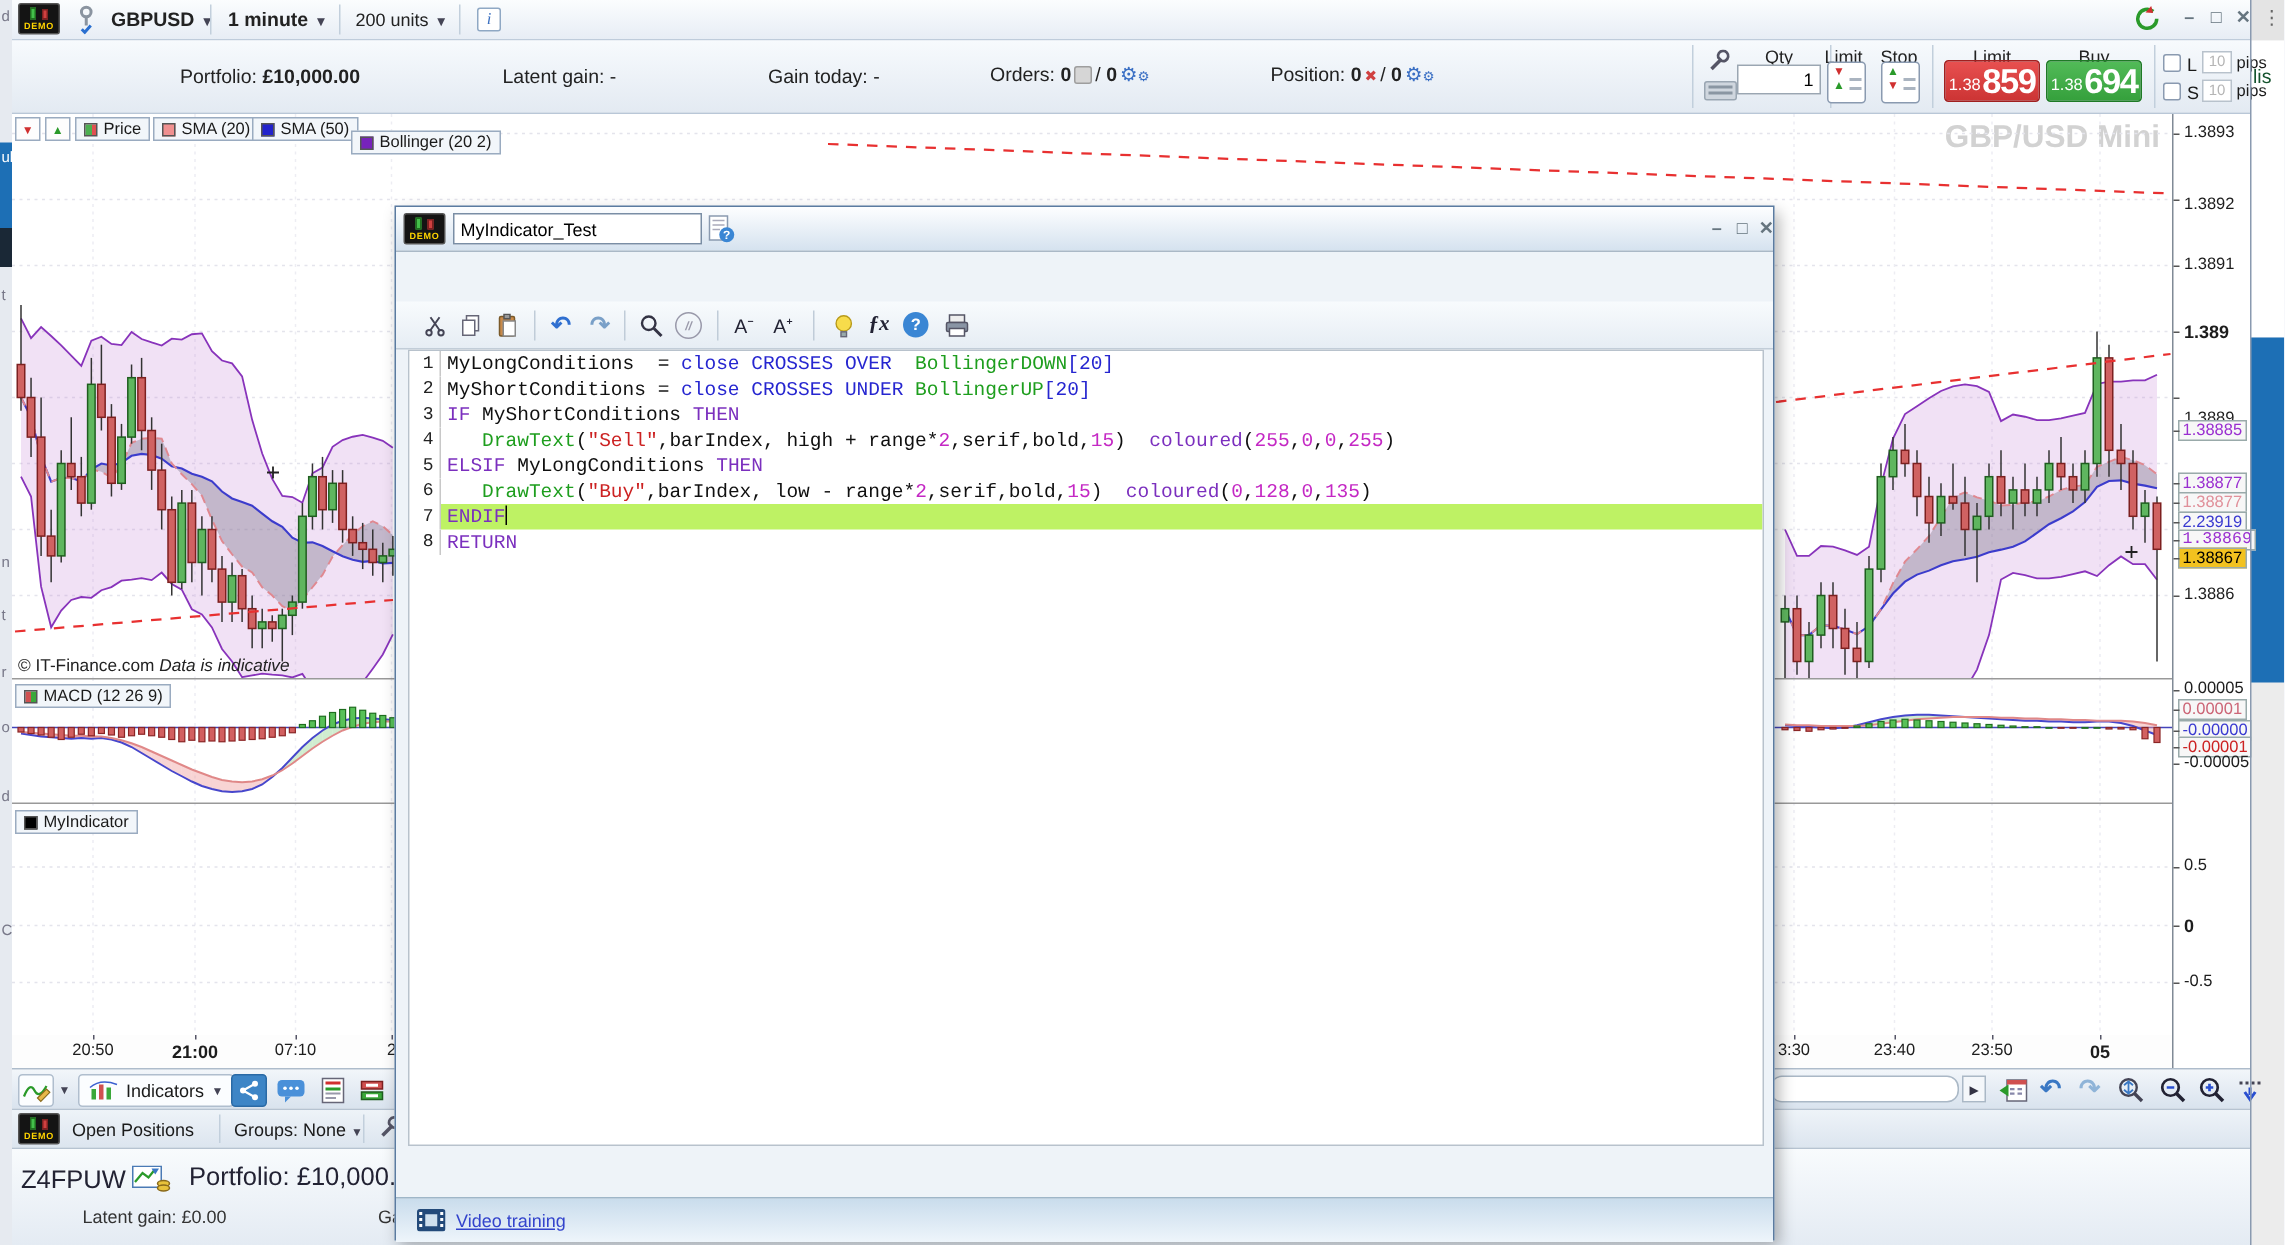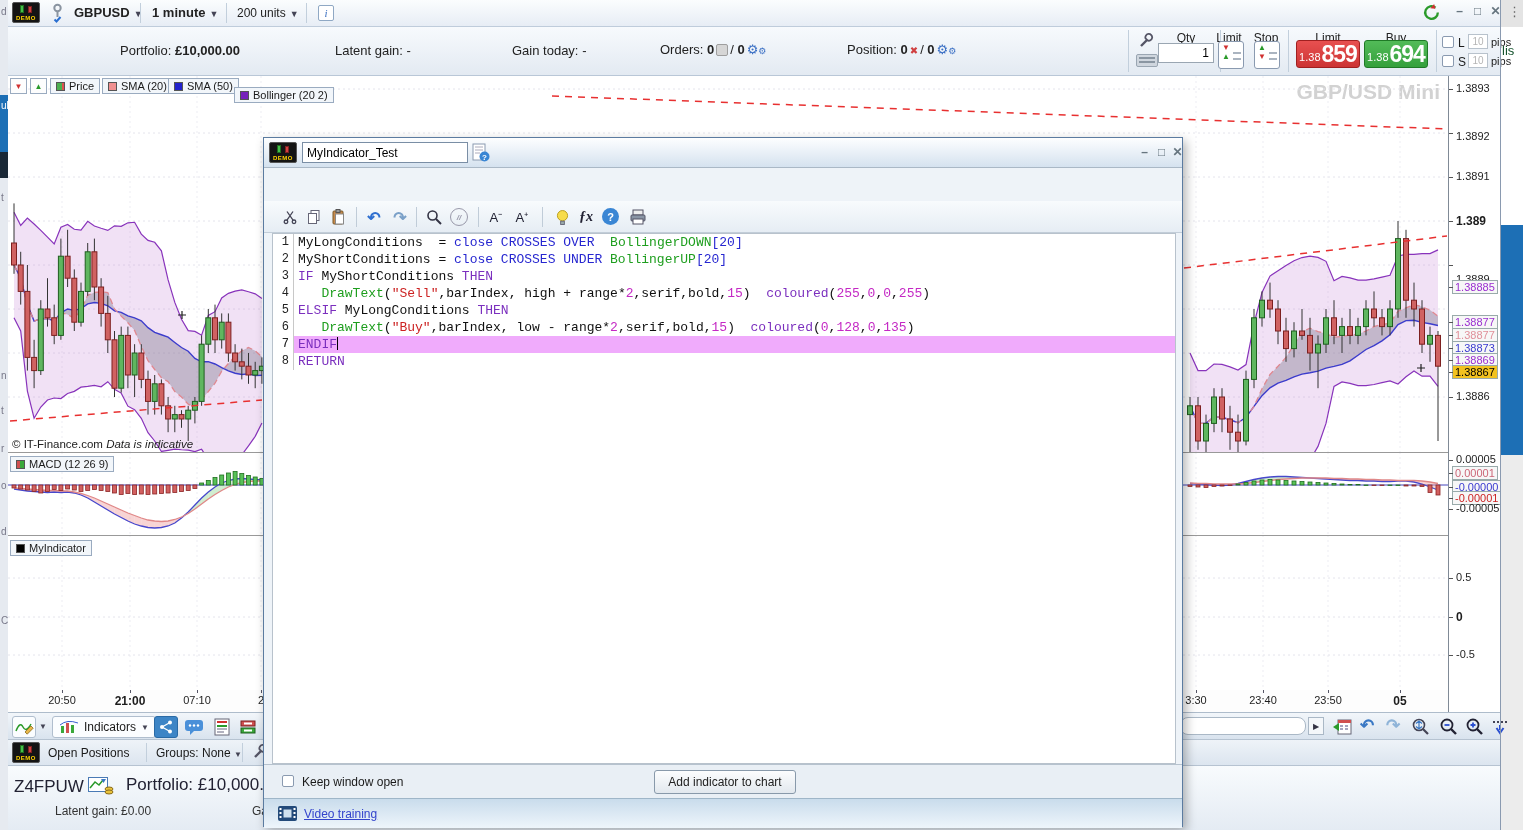--- a/index.html
+++ b/index.html
@@ -57,21 +57,21 @@
   #dlg-title{position:absolute;left:0;top:0;width:100%;height:30px;background:linear-gradient(#fdfeff,#d5e2ef);border-bottom:1px solid #aab8c6}
   #dlg-title input{position:absolute;left:38px;top:4px;width:166px;height:21px;border:1px solid #7a8ea5;font-size:12px;padding:0 4px;font-family:"Liberation Sans",sans-serif}
   #dlg-vars{position:absolute;left:0;top:30px;width:100%;height:33px;background:#e9eff6;border-bottom:1px solid #c8d2dd}
   #dlg-toolbar{position:absolute;left:0;top:63px;width:100%;height:32px;background:linear-gradient(#f8fbfd,#e6edf4);border-bottom:1px solid #c2cdd8}
   .dtb{position:absolute;top:7px;width:20px;height:18px;display:flex;align-items:center;justify-content:center}
   .dsep{position:absolute;top:6px;width:1px;height:20px;background:#c0ccd8}
   #code-area{position:absolute;left:8px;top:95px;width:904px;height:531px;background:#fff;border:1px solid #b8c2cc;overflow:hidden}
   .code-row{display:flex;height:17px;font-family:"Liberation Mono","DejaVu Sans Mono",monospace;font-size:13px;line-height:17px;white-space:pre}
   .code-num{width:21px;text-align:right;padding-right:4px;color:#222;font-size:12px;border-right:1px solid #c8c8c8;flex:none;background:#fff}
   .code-body{padding-left:4px;flex:1}
-  .code-body.hl{background:#f0abfc}
+  .code-body.hl{background:#bef264}
   .tk-d{color:#101010}.tk-b{color:#2626d0}.tk-g{color:#1e9e1e}.tk-k{color:#7b2fbe}.tk-s{color:#cc2222}.tk-n{color:#c428c4}
   .caret{display:inline-block;width:1px;height:13px;background:#000;vertical-align:-2px}
   #dlg-bottom{position:absolute;left:0;top:626px;width:100%;height:34px;background:#e9eff5;border-top:1px solid #b6c2ce}
   #dlg-video{position:absolute;left:0;top:660px;width:100%;height:30px;background:linear-gradient(#c9dcec,#eef5fb);border-top:1px solid #9fb6c8}
   .link{color:#3344cc;text-decoration:underline;font-size:12px}
   .btn{border:1px solid #8899aa;border-radius:3px;background:linear-gradient(#fcfdfe,#e2e8ee);font-size:12px;color:#222}
   
   #left-sliver{position:absolute;left:0;top:0;width:8px;height:830px;background:#e6eaf0;overflow:hidden}
   #right-sliver{position:absolute;left:1500px;top:0;width:23px;height:830px;background:#ececec;overflow:hidden}
   .frag{position:absolute;left:1px;font-size:10px;color:#778}
@@ -595,23 +595,23 @@
       <div class="ax-tick" style="top: 182px; margin-top: 15px;">1.3889</div>
       <div class="ax-dash" style="top: 189px;"></div>
       <div class="ax-tick" style="top: 314px;">1.3886</div>
       <div class="ax-dash" style="top: 321px;"></div>
       <div class="ax-tick ax-box" style="top: 204px; color: rgb(154, 47, 208);">1.38885</div>
       <div class="ax-dash" style="top: 211px;"></div>
       <div class="ax-tick ax-box" style="top: 239px; color: rgb(154, 47, 208);">1.38877</div>
       <div class="ax-dash" style="top: 246px;"></div>
       <div class="ax-tick ax-box" style="top: 252px; color: rgb(224, 144, 154);">1.38877</div>
       <div class="ax-dash" style="top: 259px;"></div>
-      <div class="ax-tick ax-box" style="top: 265px; color: rgb(58, 58, 208);">1.38873</div>
+      <div class="ax-tick ax-box" style="top: 265px; color: rgb(58, 58, 208);">2.23919</div>
       <div class="ax-dash" style="top: 272px;"></div>
-      <div class="ax-tick ax-box" style="top: 277px; color: rgb(154, 47, 208);">1.38869</div>
+      <div class="ax-tick ax-box" style="top: 277px; color: rgb(154, 47, 208); font-family: Liberation Mono, monospace;">1.38869</div>
       <div class="ax-dash" style="top: 284px;"></div>
       <div class="ax-tick ax-box" style="top: 289px; color: rgb(0, 0, 0); background: rgb(242, 194, 31);">1.38867</div>
       <div class="ax-dash" style="top: 296px;"></div>
       <div class="ax-tick" style="top: 377px;">0.00005</div>
       <div class="ax-dash" style="top: 384px;"></div>
       <div class="ax-tick ax-box" style="top: 390px; color: rgb(204, 102, 119);">0.00001</div>
       <div class="ax-dash" style="top: 397px;"></div>
       <div class="ax-tick ax-box" style="top: 404px; color: rgb(58, 58, 208);">-0.00000</div>
       <div class="ax-dash" style="top: 411px;"></div>
       <div class="ax-tick ax-box" style="top: 415px; color: rgb(204, 34, 34);">-0.00001</div>
@@ -859,25 +859,20 @@
           <div class="code-row"><span class="code-num">1</span><span class="code-body"><span class="tk-d">MyLongConditions  = </span><span class="tk-b">close </span><span class="tk-b">CROSSES OVER</span><span class="tk-d">  </span><span class="tk-g">BollingerDOWN</span><span class="tk-b">[20]</span></span></div>
           <div class="code-row"><span class="code-num">2</span><span class="code-body"><span class="tk-d">MyShortConditions = </span><span class="tk-b">close </span><span class="tk-b">CROSSES UNDER </span><span class="tk-g">BollingerUP</span><span class="tk-b">[20]</span></span></div>
           <div class="code-row"><span class="code-num">3</span><span class="code-body"><span class="tk-k">IF</span><span class="tk-d"> MyShortConditions </span><span class="tk-k">THEN</span></span></div>
           <div class="code-row"><span class="code-num">4</span><span class="code-body"><span class="tk-d">   </span><span class="tk-g">DrawText</span><span class="tk-d">(</span><span class="tk-s">"Sell"</span><span class="tk-d">,barIndex, high + range*</span><span class="tk-n">2</span><span class="tk-d">,serif,bold,</span><span class="tk-n">15</span><span class="tk-d">)  </span><span class="tk-k">coloured</span><span class="tk-d">(</span><span class="tk-n">255</span><span class="tk-d">,</span><span class="tk-n">0</span><span class="tk-d">,</span><span class="tk-n">0</span><span class="tk-d">,</span><span class="tk-n">255</span><span class="tk-d">)</span></span></div>
           <div class="code-row"><span class="code-num">5</span><span class="code-body"><span class="tk-k">ELSIF</span><span class="tk-d"> MyLongConditions </span><span class="tk-k">THEN</span></span></div>
           <div class="code-row"><span class="code-num">6</span><span class="code-body"><span class="tk-d">   </span><span class="tk-g">DrawText</span><span class="tk-d">(</span><span class="tk-s">"Buy"</span><span class="tk-d">,barIndex, low - range*</span><span class="tk-n">2</span><span class="tk-d">,serif,bold,</span><span class="tk-n">15</span><span class="tk-d">)  </span><span class="tk-k">coloured</span><span class="tk-d">(</span><span class="tk-n">0</span><span class="tk-d">,</span><span class="tk-n">128</span><span class="tk-d">,</span><span class="tk-n">0</span><span class="tk-d">,</span><span class="tk-n">135</span><span class="tk-d">)</span></span></div>
           <div class="code-row"><span class="code-num">7</span><span class="code-body hl"><span class="tk-k">ENDIF</span><span class="caret"></span></span></div>
           <div class="code-row"><span class="code-num">8</span><span class="code-body"><span class="tk-k">RETURN</span></span></div>
         </div>
     </div>
-    <div id="dlg-bottom">
-      <div class="cbx" style="left:18px;top:10px;border-color:#8a9ab0"></div>
-      <span class="abs" style="left:38px;top:10px;font-size:12px">Keep window open</span>
-      <button class="btn abs" style="left:390px;top:5px;width:142px;height:24px">Add indicator to chart</button>
-    </div>
     <div id="dlg-video">
       <span class="abs" style="left:14px;top:7px">
         <svg width="19" height="15" viewBox="0 0 19 15">
             <rect width="19" height="15" rx="2" fill="#234a7a"></rect>
             <rect x="1.5" y="2" width="2" height="2" fill="#fff"></rect>
             <rect x="1.5" y="6" width="2" height="2" fill="#fff"></rect>
             <rect x="1.5" y="10" width="2" height="2" fill="#fff"></rect>
             <rect x="15.5" y="2" width="2" height="2" fill="#fff"></rect>
             <rect x="15.5" y="6" width="2" height="2" fill="#fff"></rect>
             <rect x="15.5" y="10" width="2" height="2" fill="#fff"></rect>

